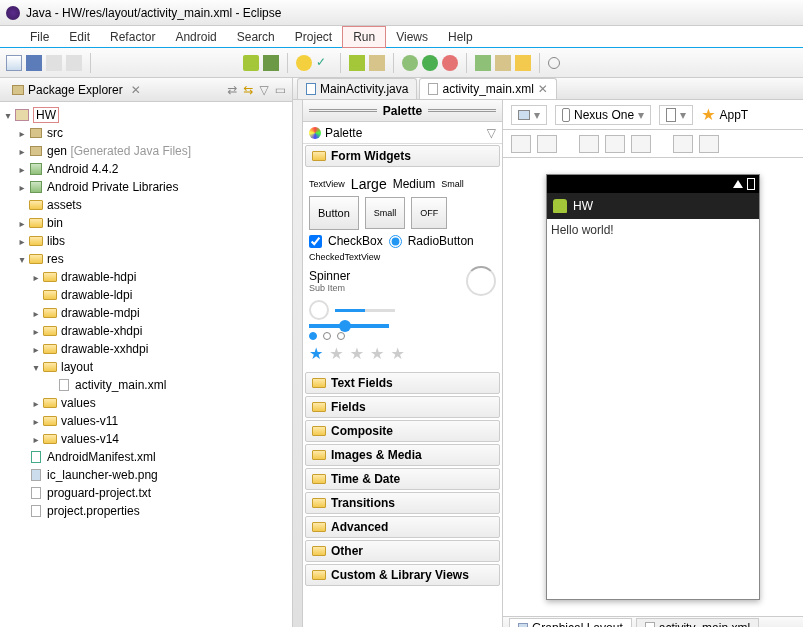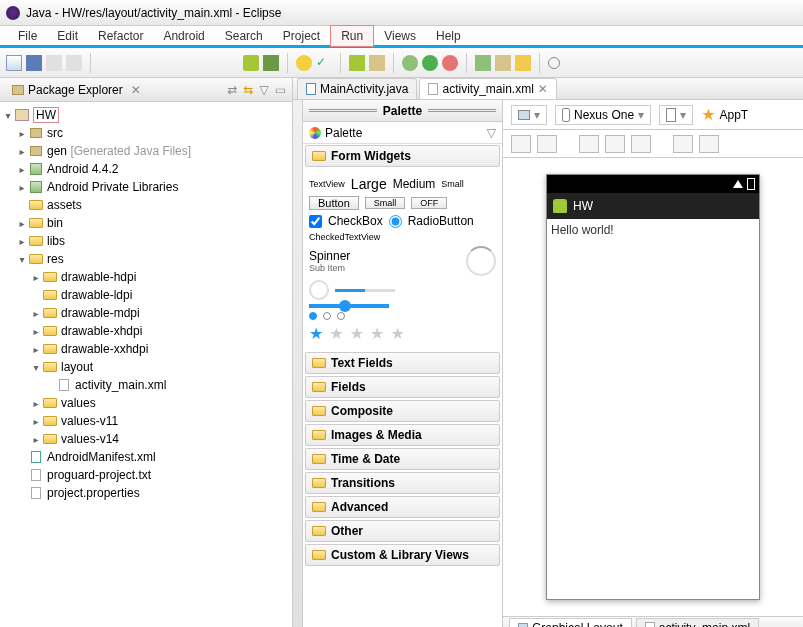--- a/index.html
+++ b/index.html
@@ -1,19 +1,19 @@
 <!DOCTYPE html>
 <html><head>
 <meta charset="utf-8">
 <style>
 * { box-sizing: border-box; margin: 0; padding: 0; font-family: "Segoe UI", Tahoma, sans-serif; font-size: 12px; }
 body { background: #f0f0f0; width: 803px; height: 627px; overflow: hidden; position: relative; }
 .titlebar { height: 26px; background: linear-gradient(#fdfdfd, #e8e8e8); display: flex; align-items: center; padding: 0 6px; border-bottom: 1px solid #ccc; }
 .titlebar .eclipse-icon { width: 14px; height: 14px; border-radius: 50%; background: radial-gradient(circle, #5a2b8c, #3a1b5c); margin-right: 6px; }
-.menubar { height: 22px; background: #fff; display: flex; align-items: center; padding: 0 8px; border-bottom: 3px solid #0ea5e9; }
+.menubar { height: 22px; background: #fff; display: flex; align-items: center; padding: 0 20px; border-bottom: 1px solid #0ea5e9; }
 .menubar span { padding: 3px 10px; color: #333; cursor: default; }
 .menubar span.highlighted { border: 1px solid #d88; background: #fff4f4; }
 .toolbar { height: 30px; background: linear-gradient(#fcfcfc, #ececec); border-bottom: 1px solid #ccc; display: flex; align-items: center; padding: 0 6px; gap: 4px; }
 .tb-icon { width: 16px; height: 16px; display: inline-block; }
 .tb-sep { width: 1px; height: 20px; background: #ccc; margin: 0 4px; }
 .main { display: flex; height: 549px; }
 .left-panel { width: 293px; background: #fff; border-right: 1px solid #ccc; display: flex; flex-direction: column; }
 .view-tab-bar { height: 24px; background: linear-gradient(#fafafa, #e5e5e5); border-bottom: 1px solid #ccc; display: flex; align-items: center; padding: 0 6px; }
 .view-tab { padding: 3px 6px; display: flex; align-items: center; gap: 4px; }
 .view-tab .x { color: #888; margin-left: 4px; }
@@ -35,21 +35,21 @@
 .editor-tab { padding: 3px 8px; border: 1px solid #ccc; border-bottom: none; border-radius: 3px 3px 0 0; background: #f0f0f0; display: flex; align-items: center; gap: 4px; font-size: 11px; }
 .editor-tab.active { background: #fff; }
 .editor-body { flex: 1; display: flex; }
 .palette { width: 200px; border-right: 1px solid #ccc; display: flex; flex-direction: column; background: #fff; }
 .palette-header { height: 22px; background: linear-gradient(#fafafa, #e8e8e8); display: flex; align-items: center; justify-content: center; border-bottom: 1px solid #ccc; font-weight: bold; font-size: 11px; }
 .palette-header::before, .palette-header::after { content: ""; flex: 1; border-top: 3px double #999; margin: 0 6px; }
 .pal-row { height: 22px; border-bottom: 1px solid #ddd; padding: 0 6px; display: flex; align-items: center; gap: 4px; font-size: 11px; }
 .pal-section { background: linear-gradient(#fafafa, #ececec); font-weight: bold; border: 1px solid #ccc; margin: 1px 2px; border-radius: 2px; height: 22px; display: flex; align-items: center; padding: 0 6px; gap: 5px; }
 .pal-content { padding: 4px 6px; font-size: 11px; }
 .widget-row { display: flex; align-items: center; gap: 6px; margin: 4px 0; }
-.w-btn { border: 1px solid #aaa; background: linear-gradient(#fdfdfd, #e8e8e8); padding: 0 8px; font-size: 11px; display: inline-block; }
+.w-btn { border: 1px solid #aaa; background: linear-gradient(#fdfdfd, #e8e8e8); padding: 10px 8px; font-size: 11px; display: inline-block; }
 .canvas-area { flex: 1; background: #fff; display: flex; flex-direction: column; }
 .canvas-toolbar { height: 30px; border-bottom: 1px solid #ccc; display: flex; align-items: center; padding: 0 8px; gap: 8px; }
 .phone-select { border: 1px solid #ccc; padding: 2px 6px; font-size: 11px; display: flex; align-items: center; gap: 4px; }
 .canvas-toolbar2 { height: 28px; border-bottom: 1px solid #ccc; display: flex; align-items: center; padding: 0 8px; gap: 6px; }
 .tb2-btn { border: 1px solid #bbb; width: 20px; height: 18px; background: #f5f5f5; }
 .device-wrap { flex: 1; padding: 16px; background: #fff; display: flex; justify-content: center; }
 .device { width: 214px; border: 1px solid #888; background: #fff; box-shadow: 0 2px 6px rgba(0,0,0,0.3); }
 .device-status { height: 18px; background: #000; display: flex; align-items: center; justify-content: flex-end; padding: 0 4px; gap: 4px; }
 .device-title { height: 26px; background: #222; color: #fff; display: flex; align-items: center; padding: 0 6px; gap: 6px; font-size: 12px; }
 .android-icon { width: 14px; height: 14px; background: #a4c639; border-radius: 3px 3px 1px 1px; position: relative; }
@@ -264,20 +264,27 @@
       <div class="tree-row ind1">
           <span class="arrow"></span>
           <span class="icon">
             <span class="xml-icon" style="border-color:#4a8;"></span>
           </span>
           <span>AndroidManifest.xml</span>
         </div>
       <div class="tree-row ind1">
           <span class="arrow"></span>
           <span class="icon">
+            <span class="file-icon" style="background:#cde;"></span>
+          </span>
+          <span>ic_launcher-web.png</span>
+        </div>
+      <div class="tree-row ind1">
+          <span class="arrow"></span>
+          <span class="icon">
             <span class="file-icon"></span>
           </span>
           <span>proguard-project.txt</span>
         </div>
       <div class="tree-row ind1">
           <span class="arrow"></span>
           <span class="icon">
             <span class="file-icon"></span>
           </span>
           <span>project.properties</span>

